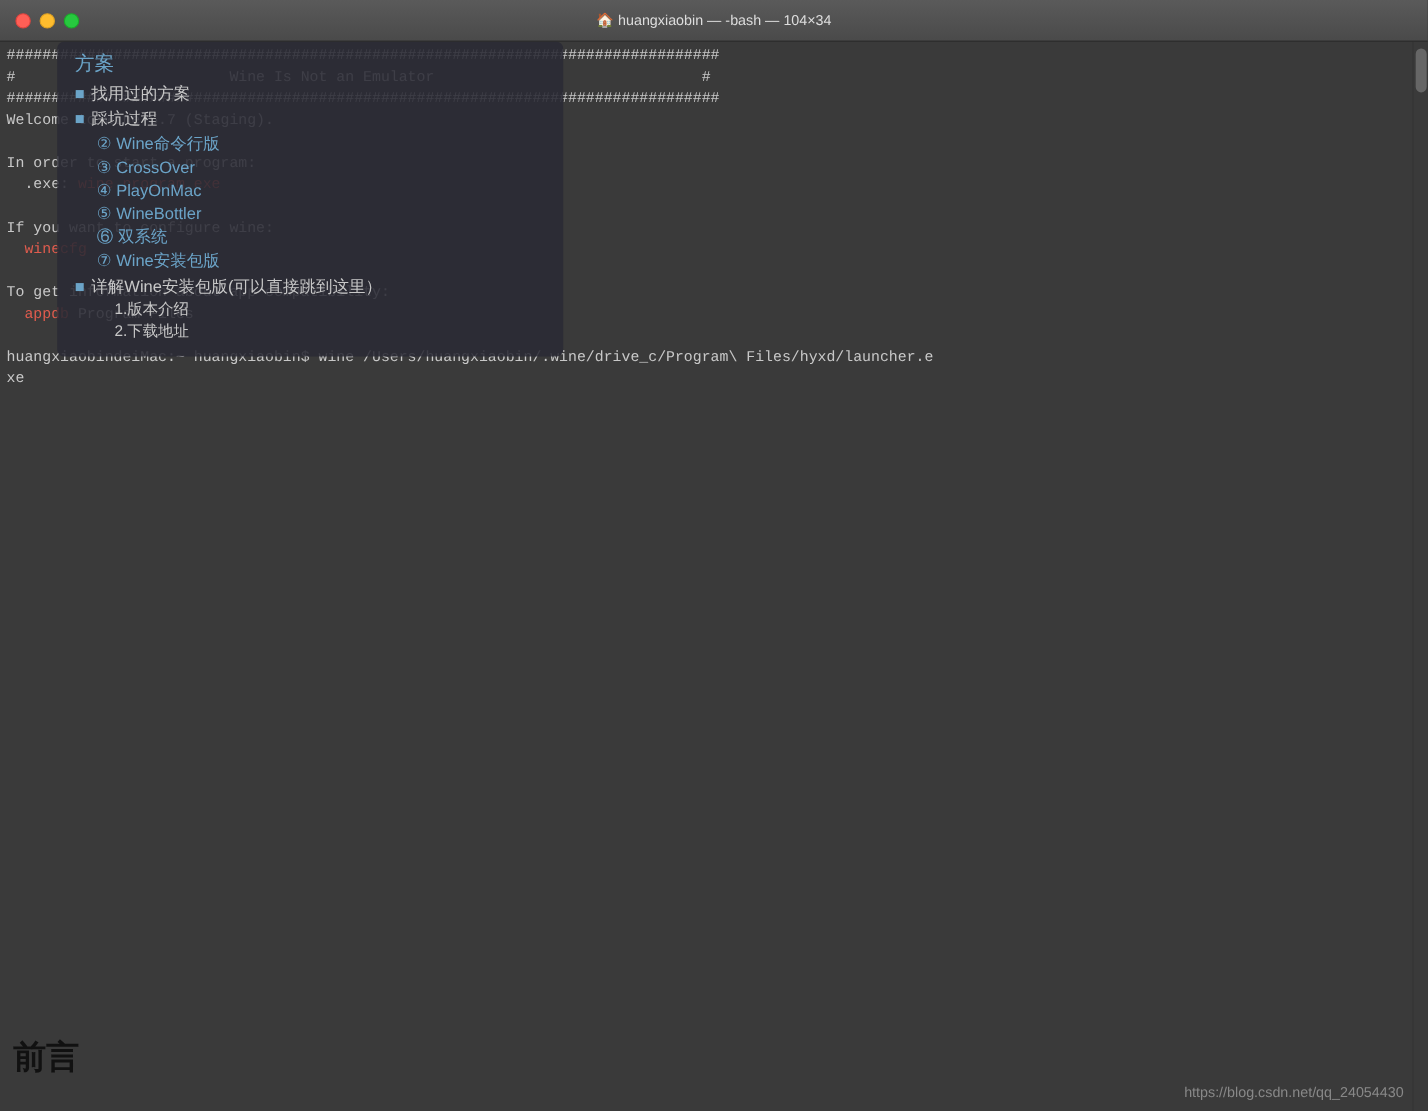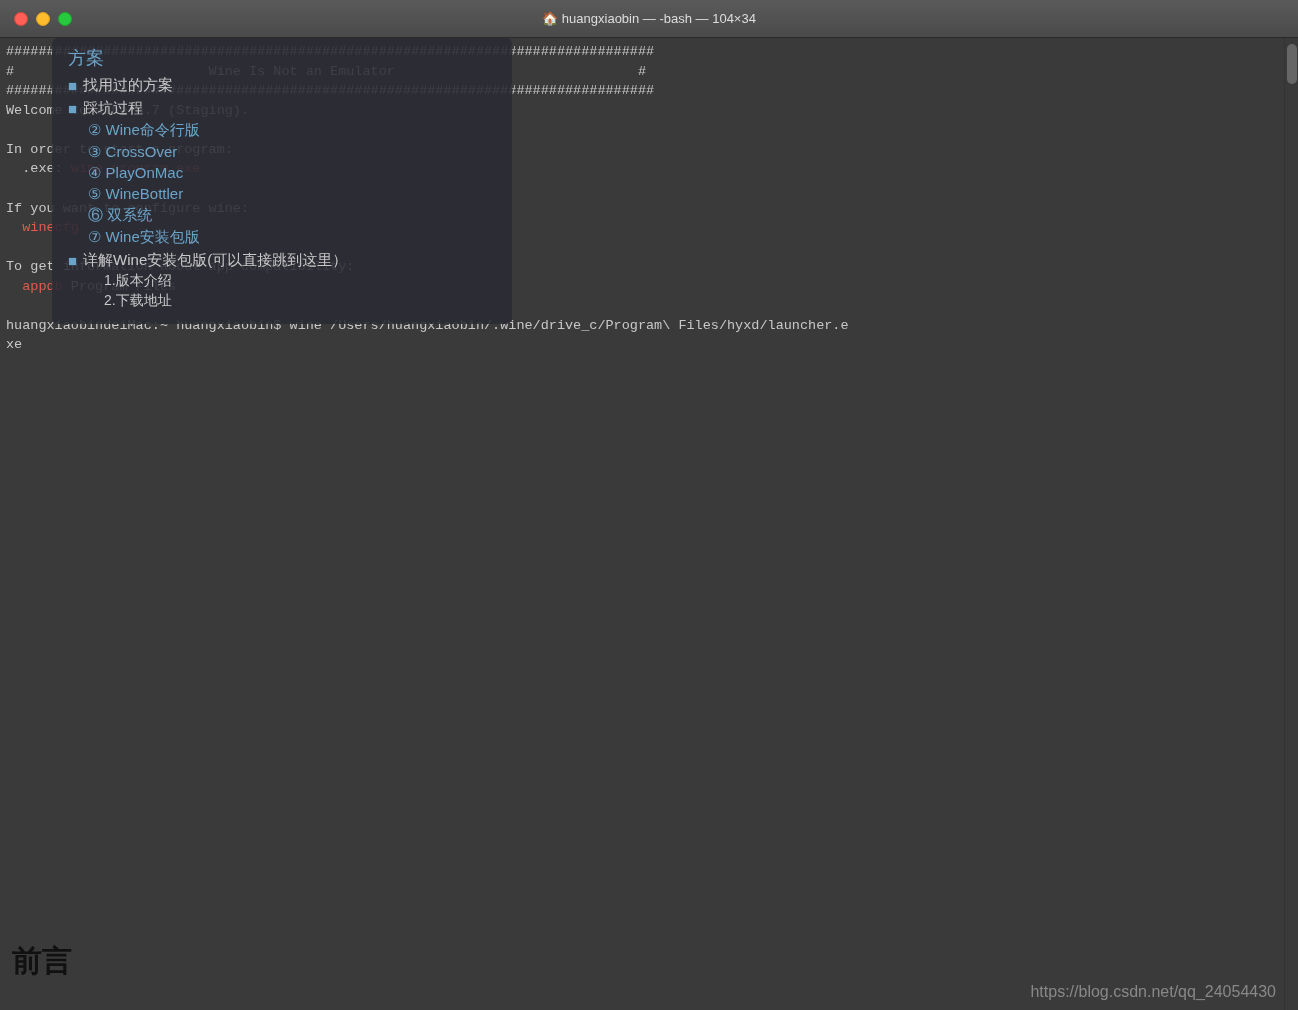--- a/index.html
+++ b/index.html
@@ -220,15 +220,15 @@
 
     <div class="toc-sub-item">1.版本介绍</div>
     <div class="toc-sub-item">2.下载地址</div>
   </div>
 
   <div style="position: absolute; bottom: 28px; left: 12px;">
     <span style="color: #111; font-size: 30px; font-weight: bold; font-family: -apple-system, sans-serif;">前言</span>
   </div>
 
   <div style="position: absolute; bottom: 8px; right: 8px;">
-    <span style="color: #888; font-size: 16px; font-family: -apple-system, sans-serif;">https://blog.csdn.net/qq_24054430</span>
+    <span style="color: #888; font-size: 13px; font-family: -apple-system, sans-serif;">https://blog.csdn.net/qq_24054430</span>
   </div>
 </div>
 
 </body></html>

